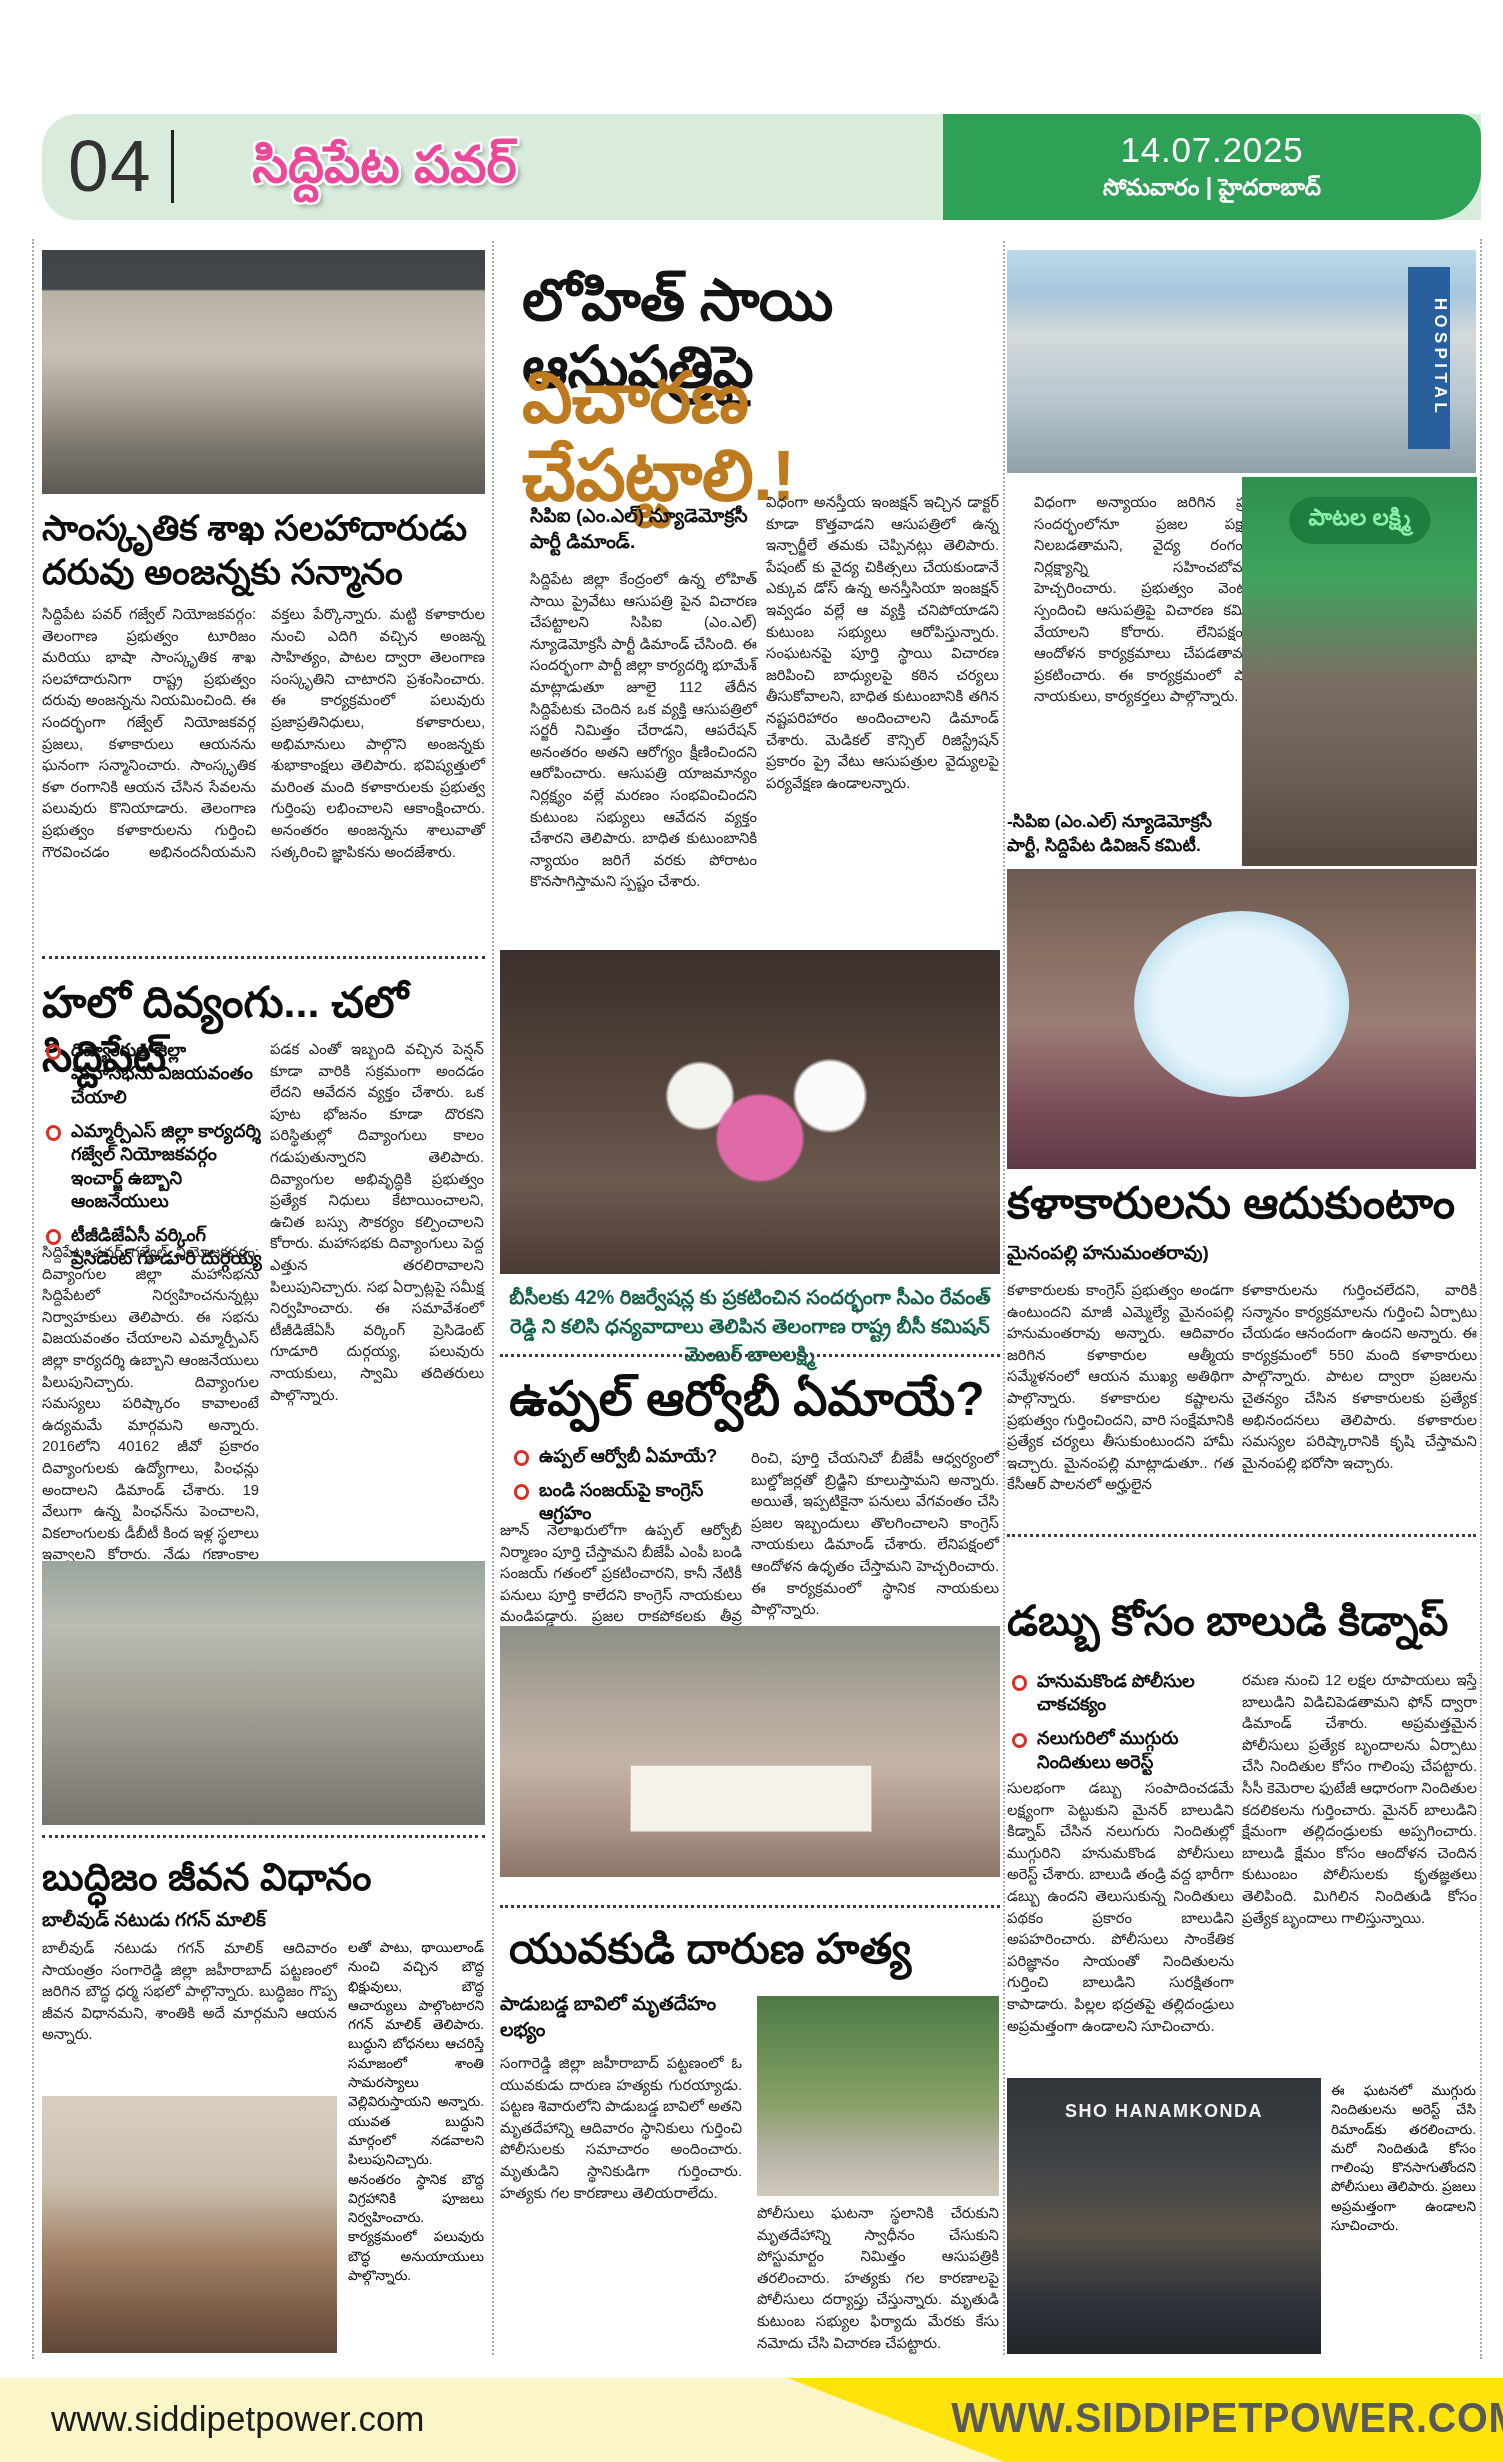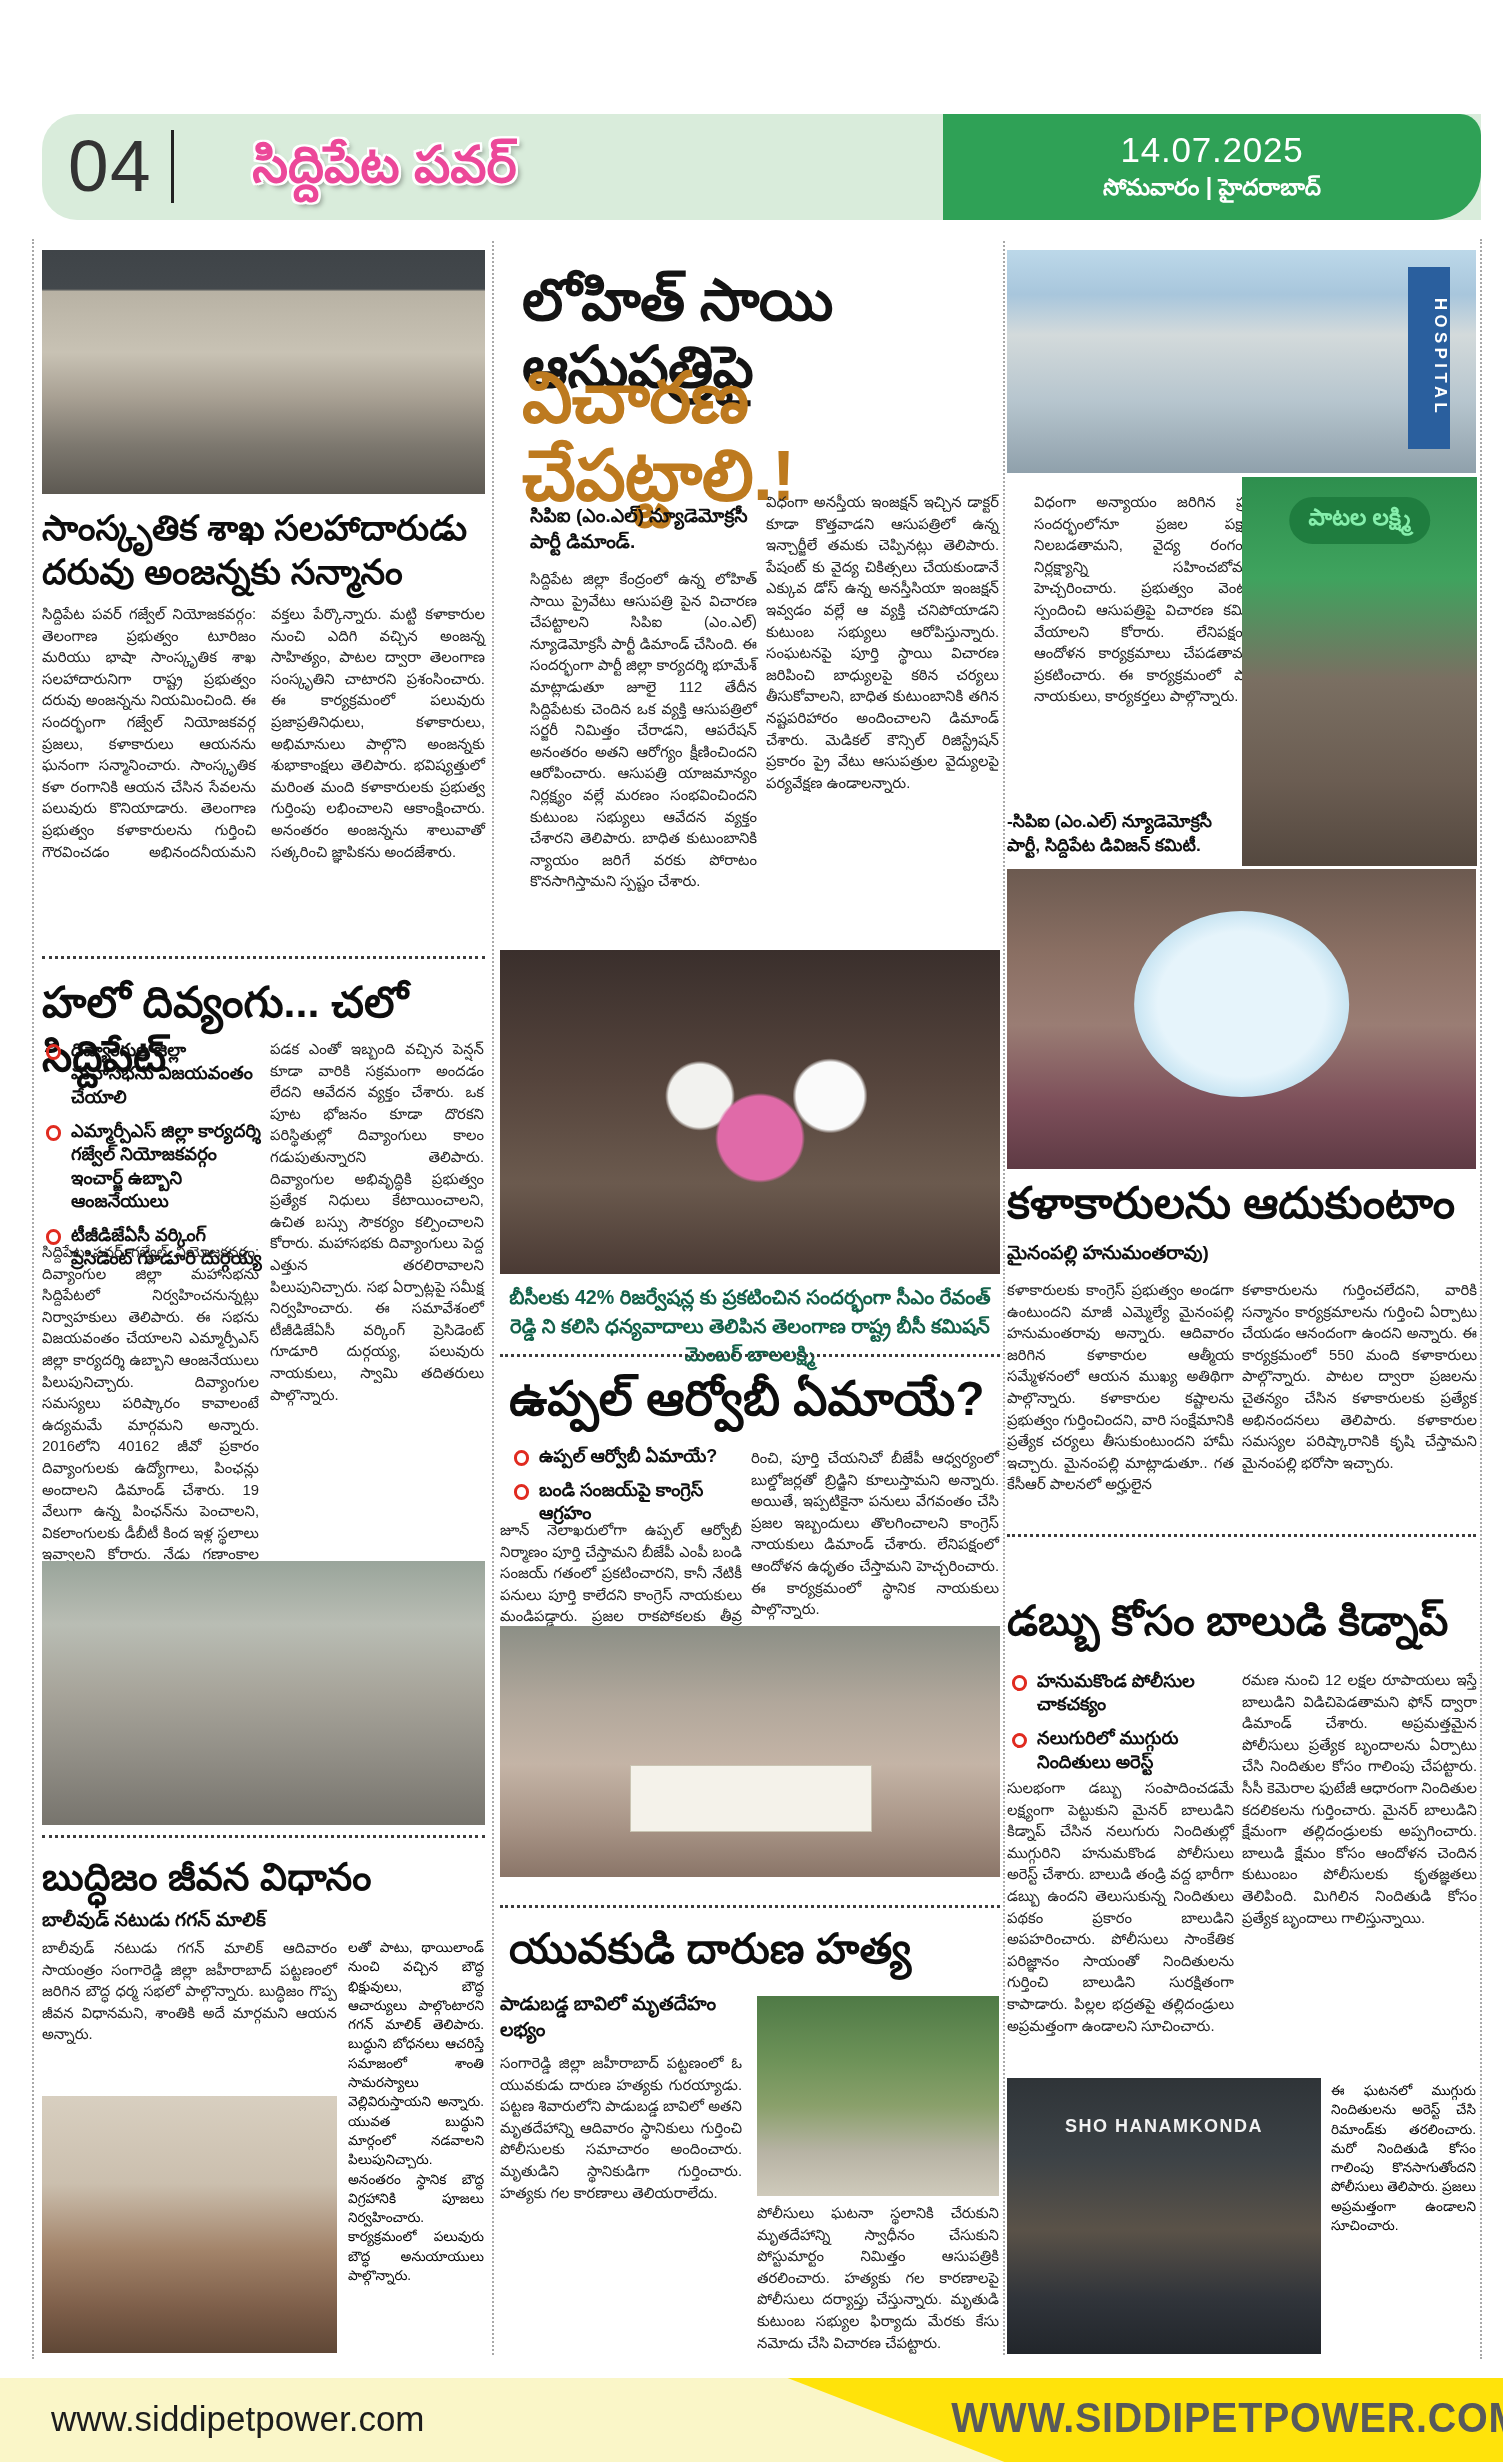--- a/index.html
+++ b/index.html
@@ -50,21 +50,21 @@
     radial-gradient(circle at 40% 45%,#f2f2ef 0 9%,rgba(0,0,0,0) 10%),
     radial-gradient(circle at 66% 45%,#fafafa 0 9%,rgba(0,0,0,0) 10%),
     linear-gradient(180deg,#3a2f2c 0%,#55443c 40%,#6b5a4e 72%,#4a3a34 100%);}
   .photo-divyangu{background:linear-gradient(180deg,#9aa59b 0%,#b9bdb4 24%,#a7a49a 50%,#8f8c84 76%,#77746d 100%);}
   .photo-uppalmid{background:linear-gradient(180deg,#8c8f86 0%,#b1a79b 30%,#c4b4a6 55%,#a89486 80%,#8a7568 100%);}
   .uppal-banner{position:absolute;left:26%;bottom:18%;width:48%;height:26%;background:#f4f2ea;border:1.5px solid #c9c4b2;}
   .photo-yuvakudi{background:linear-gradient(180deg,#4f7a46 0%,#6d9258 32%,#8aa06b 55%,#b7b3a4 78%,#cfcabb 100%);}
   .photo-buddhism{background:linear-gradient(180deg,#d8cfc0 0%,#cbbfae 34%,#a3846a 60%,#7e5f4a 82%,#5f4736 100%);}
   .photo-sho{background:linear-gradient(180deg,#2f3438 0%,#3c4246 28%,#5a5248 55%,#30343a 80%,#22262b 100%);}
   .sho-sign{position:absolute;left:50%;top:23px;transform:translateX(-50%);color:#f2f2f2;
-    font-size:18px;font-weight:700;letter-spacing:1.5px;white-space:nowrap;margin-top:15px;}
+    font-size:18px;font-weight:700;letter-spacing:1.5px;white-space:nowrap;}
   
   .footer-left{background:#faf6c8;}
   .footer-yellow{background:#ffe30a;clip-path:polygon(52.4% 0,100% 0,100% 100%,67% 100%);}
   .footer-url-left{font-size:35px;color:#1c1c1c;font-weight:400;}
   .footer-url-right{font-size:42px;color:#58595b;font-weight:800;letter-spacing:0.8px;transform:scaleX(.94);transform-origin:center;}
 </style>
 </head>
 <body>
 
 <div id="page">

